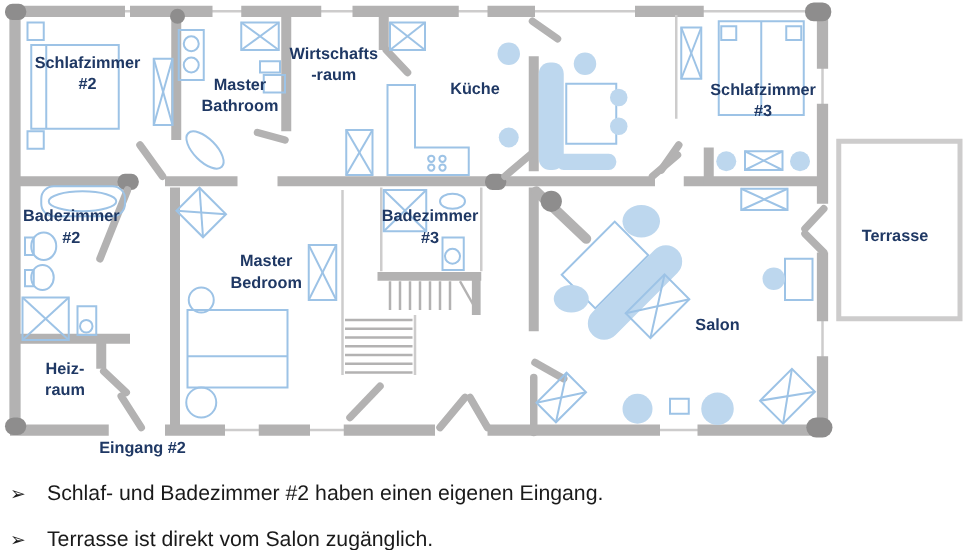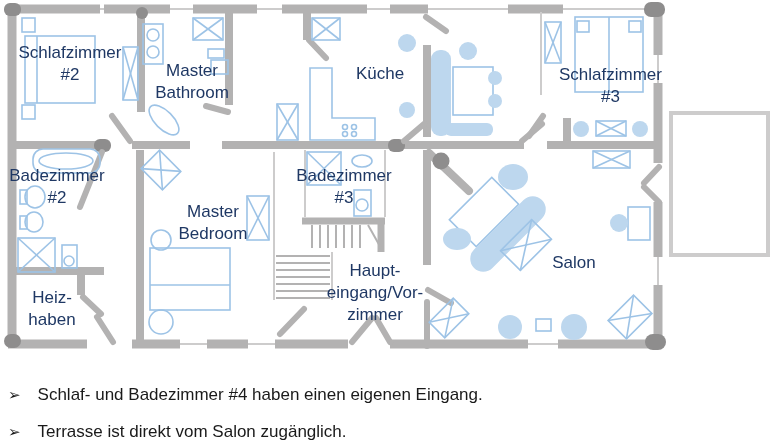--- a/index.html
+++ b/index.html
@@ -16,21 +16,21 @@
   .door{stroke:var(--wall,#b3b2b2);stroke-width:6;fill:none;stroke-linecap:round;}
   .thin{stroke:var(--wall-light,#cdcccc);stroke-width:2;fill:none;}
   .terr{stroke:var(--wall-light,#cdcccc);stroke-width:4;fill:#fff;}
   .cap{fill:var(--wall-dark,#8e8d8d);}
   .furn{stroke:var(--furniture-outline,#9dc3e6);stroke-width:1.6;fill:none;}
   .ffill{fill:var(--furniture-fill,#bdd7ee);stroke:none;}
   .tread{stroke:var(--wall,#b3b2b2);stroke-width:2;fill:none;}
   .whiteout{fill:var(--background,#ffffff);stroke:none;}
   .room-label{
     position:absolute;text-align:center;white-space:pre-line;
-    color:var(--room-label,#1f3864);font-weight:normal;font-size:17px;line-height:1.3;
+    color:var(--room-label,#1f3864);font-weight:bold;font-size:13px;line-height:1.3;
   }
   .notes{position:absolute;left:0;top:0;width:780px;}
   .note{position:absolute;left:8px;display:flex;align-items:flex-start;
     color:var(--note-text,#1a1a1a);font-size:17px;font-weight:400;}
   .note-bullet{font-family:"DejaVu Sans",sans-serif;font-size:15px;margin-right:17px;position:relative;top:1px;}
 </style>
 </head>
 <body>
 
 <div class="plan">
@@ -269,39 +269,40 @@
       <circle class="ffill" cx="574" cy="327" r="13"></circle>
       <circle class="ffill" cx="510" cy="327" r="12"></circle>
       <rect class="furn" x="536" y="319" width="15" height="12"></rect>
     </g>
   </svg>
 
   <div class="room-label" style="left:15px;top:42px;width:110px">Schlafzimmer
 #2</div>
   <div class="room-label" style="left:142px;top:60px;width:100px">Master
 Bathroom</div>
+  <div class="room-label" style="left:217px;top:35px;width:100px">Wirtschafts
+-raum</div>
   <div class="room-label" style="left:340px;top:63px;width:80px">Küche</div>
   <div class="room-label" style="left:558px;top:64px;width:105px">Schlafzimmer
 #3</div>
   <div class="room-label" style="left:6px;top:165px;width:102px">Badezimmer
 #2</div>
   <div class="room-label" style="left:293px;top:165px;width:102px">Badezimmer
 #3</div>
   <div class="room-label" style="left:163px;top:201px;width:100px">Master
 Bedroom</div>
   <div class="room-label" style="left:12px;top:287px;width:80px">Heiz-
-haben</div>
-  <div class="room-label" style="left:312px;top:260px;width:126px">Haupt-
-eingang/Vor-
-zimmer</div>
+raum</div>
   <div class="room-label" style="left:534px;top:252px;width:80px">Salon</div>
+  <div class="room-label" style="left:666px;top:181px;width:100px">Terrasse</div>
+  <div class="room-label" style="left:62px;top:350px;width:104px">Eingang #2</div>
 </div>
 
 <div class="notes">
   <div class="note" style="top:385px">
     <span class="note-bullet">➢</span>
-    <span class="note-text">Schlaf- und Badezimmer #4 haben einen eigenen Eingang.</span>
+    <span class="note-text">Schlaf- und Badezimmer #2 haben einen eigenen Eingang.</span>
   </div>
   <div class="note" style="top:422px">
     <span class="note-bullet">➢</span>
     <span class="note-text">Terrasse ist direkt vom Salon zugänglich.</span>
   </div>
 </div>
 
 </body></html>

